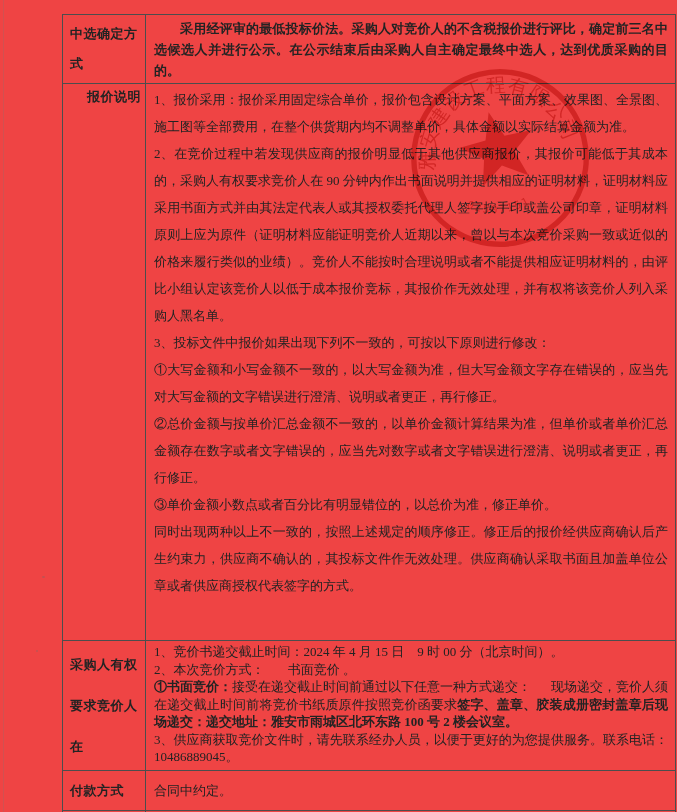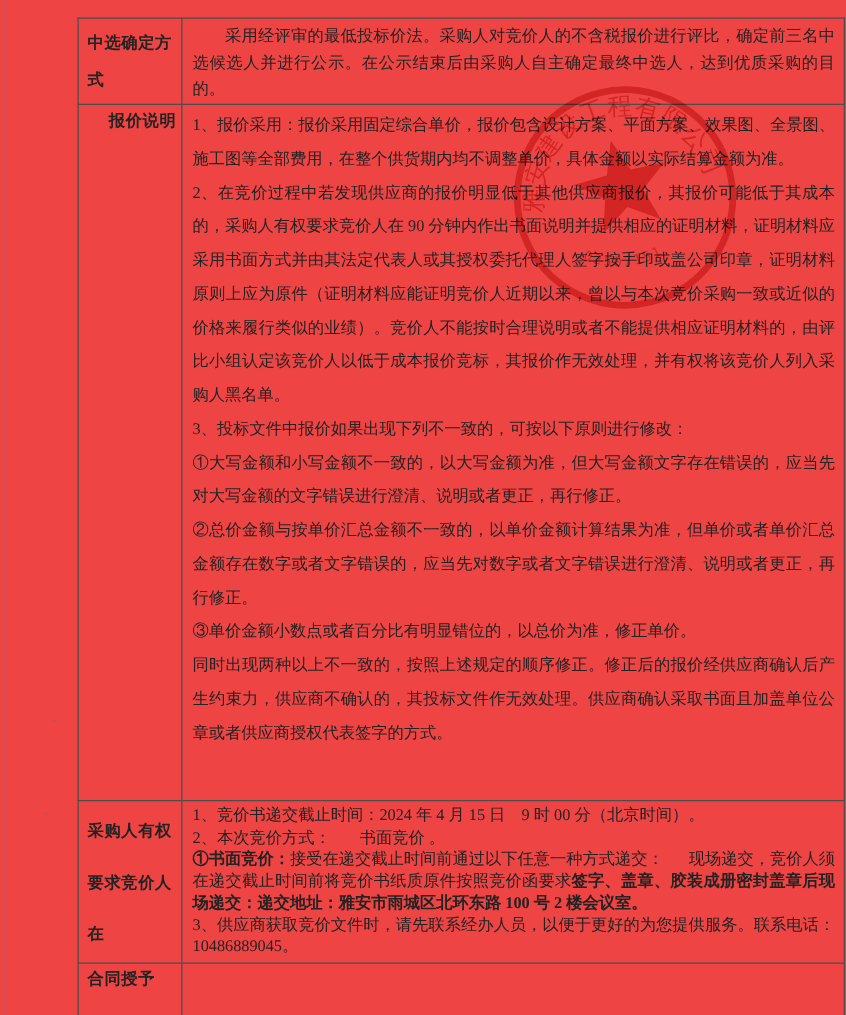--- a/index.html
+++ b/index.html
@@ -42,21 +42,21 @@
     width:514px;
     font-size:13px;
     padding:2px 7px 2px 8px;
     text-align:justify;
   }
   .lbl-r1{line-height:30px;}
   .lbl-r2{vertical-align:top;padding-top:10px;line-height:22px;}
   .lbl-r3{line-height:41px;}
   .lbl-r4,.lbl-r5{line-height:20px;}
   .lbl-r5{vertical-align:top;padding-top:9px;}
-  .cnt-r1{line-height:21px;}
+  .cnt-r1{line-height:21px;font-weight:bold;}
   .cnt-r1 p{margin:0;text-indent:2em;}
   .cnt-r2{vertical-align:top;padding-top:5px;}
   .cnt-r2 p{margin:0;line-height:27px;}
   .cnt-r3{font-size:12.5px;vertical-align:top;padding-top:3px;}
   .cnt-r3 p{margin:0;line-height:17.5px;}
   .cnt-r4{line-height:18px;}
   .cnt-r4 p,.cnt-r5 p{margin:0;}
   .cnt-r5{vertical-align:top;padding-top:8px;line-height:19px;}
   .b{font-weight:bold;}
   .u{text-underline-offset:3px;margin-left:20px;}
@@ -102,20 +102,26 @@
     <tr>
       <td class="lbl lbl-r3" style="height:125px;">采购人有权要求竞价人在</td>
       <td class="cnt cnt-r3">
         <p>1、竞价书递交截止时间：2024 年 4 月 15 日　9 时 00 分（北京时间）。</p>
         <p><span>2、本次竞价方式：</span><span class="u">&nbsp;书面竞价&nbsp;</span><span>。</span></p>
         <p><span class="b">①书面竞价：</span><span>接受在递交截止时间前通过以下任意一种方式递交：</span><span class="u">现场递交</span><span>，竞价人须在递交截止时间前将竞价书纸质原件按照竞价函要求</span><span class="b">签字、盖章、胶装成册密封盖章后现场递交：递交地址：雅安市雨城区北环东路 100 号 2 楼会议室。</span></p>
         <p>3、供应商获取竞价文件时，请先联系经办人员，以便于更好的为您提供服务。联系电话：10486889045。</p>
       </td>
     </tr>
 
+    <tr>
+      <td class="lbl lbl-r4" style="height:35px;">付款方式</td>
+      <td class="cnt cnt-r4">
+        <p>合同中约定。</p>
+      </td>
+    </tr>
 
     <tr>
       <td class="lbl lbl-r5" style="height:52px;">合同授予</td>
       <td class="cnt cnt-r5">
         
       </td>
     </tr>
   </tbody>
     </table>
 

